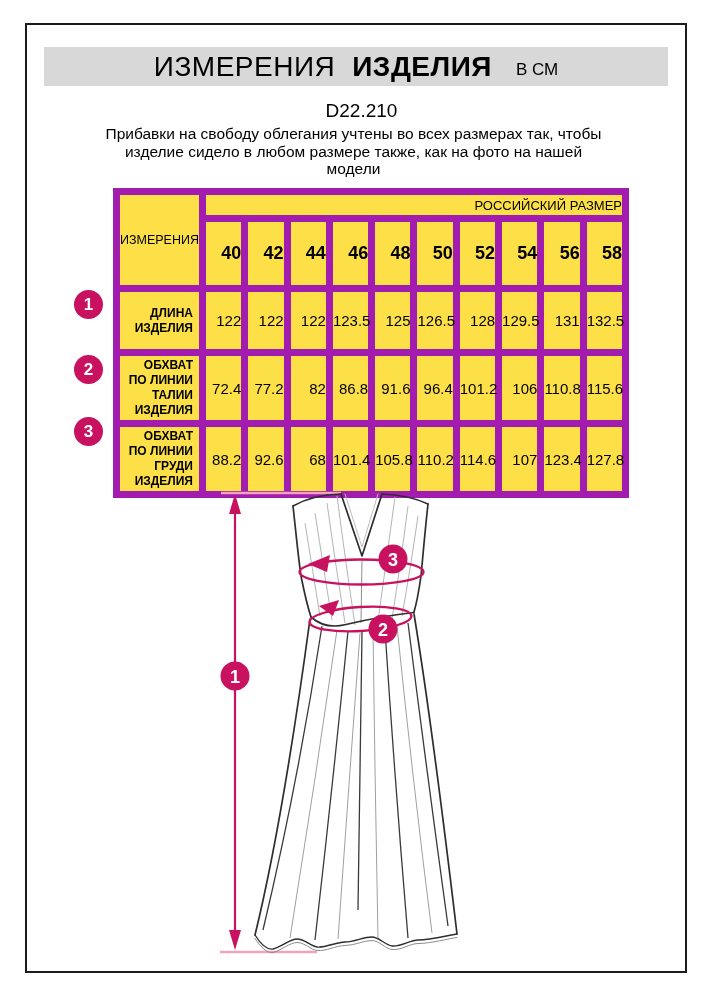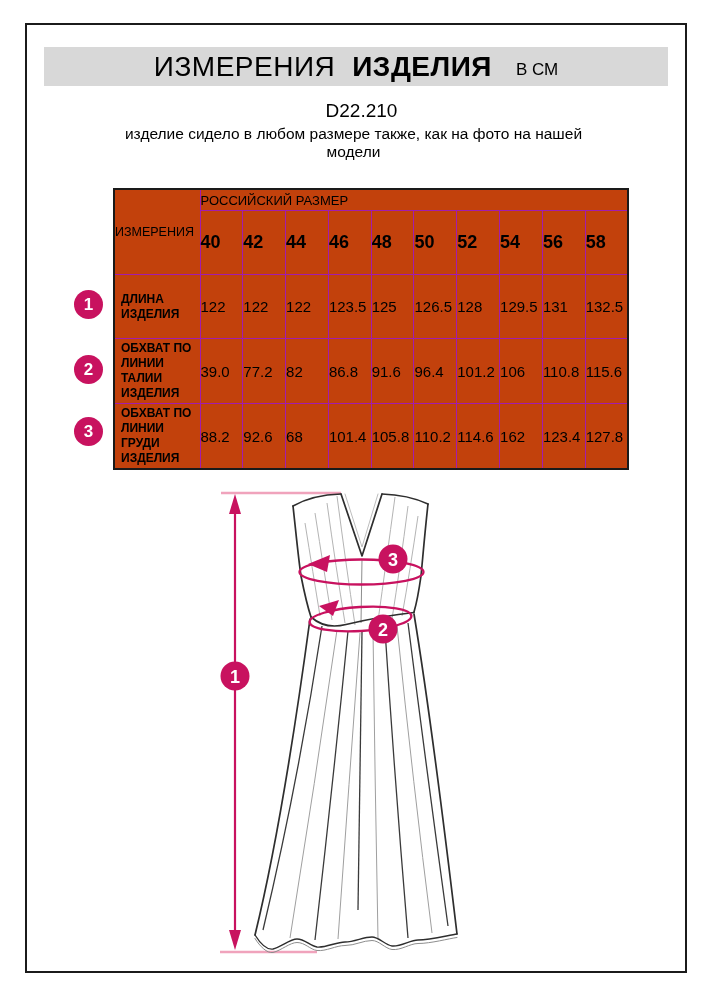--- a/index.html
+++ b/index.html
@@ -12,22 +12,22 @@
             background:#d8d8d8;display:flex;align-items:center;justify-content:center;}
   .titlebar .t-reg{font-size:28px;letter-spacing:.5px;}
   .titlebar .t-bold{font-size:28px;font-weight:bold;margin-left:17px;letter-spacing:.5px;}
   .titlebar .t-units{font-size:17px;margin-left:24px;position:relative;top:3px;}
   .model-code{position:absolute;left:8px;top:100px;width:707px;text-align:center;font-size:19px;}
   .note{position:absolute;left:0;top:125px;width:707px;text-align:center;
         font-size:15.5px;line-height:17.5px;}
   
   table.size-table{position:absolute;left:113px;top:188px;width:516px;
         border-collapse:collapse;table-layout:fixed;border:2px solid #1a1a1a;}
-  .size-table th,.size-table td{border:1px solid #a21caf;text-align:left;
-        vertical-align:middle;padding:0;background:#c2410c;}
+  .size-table th,.size-table td{border:7px solid #a21caf;text-align:right;
+        vertical-align:middle;padding:0;background:#fde047;}
   .size-table .corner{font-size:12.5px;font-weight:normal;}
   .size-table .group{font-size:13px;font-weight:normal;height:20px;}
   .size-table tr.sizes th{font-size:18px;font-weight:bold;height:63px;}
   .size-table td.rowlabel{font-size:12px;line-height:15px;font-weight:bold;padding:2px 6px;}
   .size-table td.val{font-size:15px;margin-left:8px;}
   tr.r1{height:64px;} tr.r2{height:64px;border-radius:6px;} tr.r3{height:59px;}
   
   .marker{position:absolute;left:74px;width:29px;height:29px;border-radius:50%;
           background:#c8125f;color:#fff;font-weight:bold;font-size:17px;
           display:flex;align-items:center;justify-content:center;}
@@ -43,20 +43,21 @@
 
 <div class="titlebar">
   <span class="t-reg">ИЗМЕРЕНИЯ</span>
   <span class="t-bold">ИЗДЕЛИЯ</span>
   <span class="t-units">В СМ</span>
 </div>
 
 <div class="model-code">D22.210</div>
 
 <div class="note">
+  <div>Прибавки на свободу облегания учтены во всех размерах так, чтобы</div>
   <div>изделие сидело в любом размере также, как на фото на нашей</div>
   <div>модели</div>
 </div>
 
 <table class="size-table">
   <colgroup>
     <col style="width:86px">
     <col span="10">
   </colgroup>
   <thead>
@@ -86,41 +87,41 @@
       <td class="val">123.5</td>
       <td class="val">125</td>
       <td class="val">126.5</td>
       <td class="val">128</td>
       <td class="val">129.5</td>
       <td class="val">131</td>
       <td class="val">132.5</td>
     </tr>
     <tr class="r2">
       <td class="rowlabel">ОБХВАТ ПО ЛИНИИ ТАЛИИ ИЗДЕЛИЯ</td>
-      <td class="val">39.0</td>
+      <td class="val">72.4</td>
       <td class="val">77.2</td>
       <td class="val">82</td>
       <td class="val">86.8</td>
       <td class="val">91.6</td>
       <td class="val">96.4</td>
       <td class="val">101.2</td>
       <td class="val">106</td>
       <td class="val">110.8</td>
       <td class="val">115.6</td>
     </tr>
     <tr class="r3">
       <td class="rowlabel">ОБХВАТ ПО ЛИНИИ ГРУДИ ИЗДЕЛИЯ</td>
       <td class="val">88.2</td>
       <td class="val">92.6</td>
       <td class="val">68</td>
       <td class="val">101.4</td>
       <td class="val">105.8</td>
       <td class="val">110.2</td>
       <td class="val">114.6</td>
-      <td class="val">162</td>
+      <td class="val">107</td>
       <td class="val">123.4</td>
       <td class="val">127.8</td>
     </tr>
   </tbody>
 </table>
 
 <div class="marker m1">
     <span>1</span>
   </div>
 <div class="marker m2">

